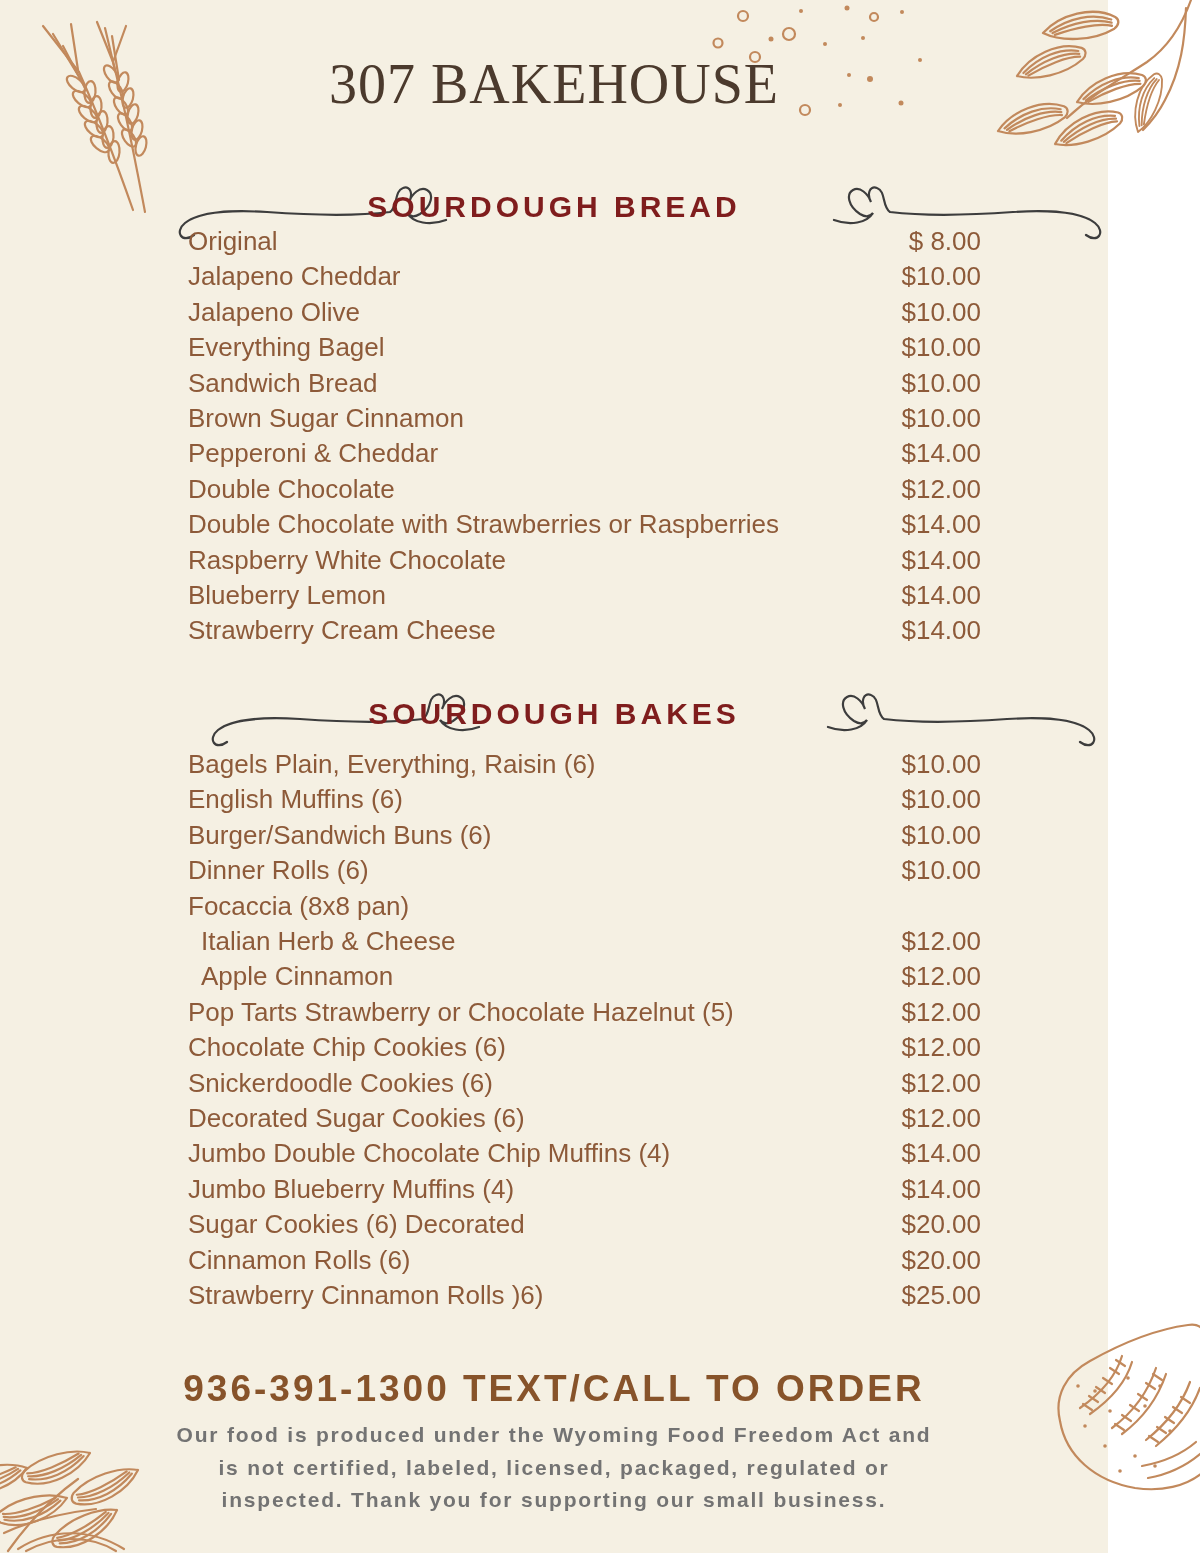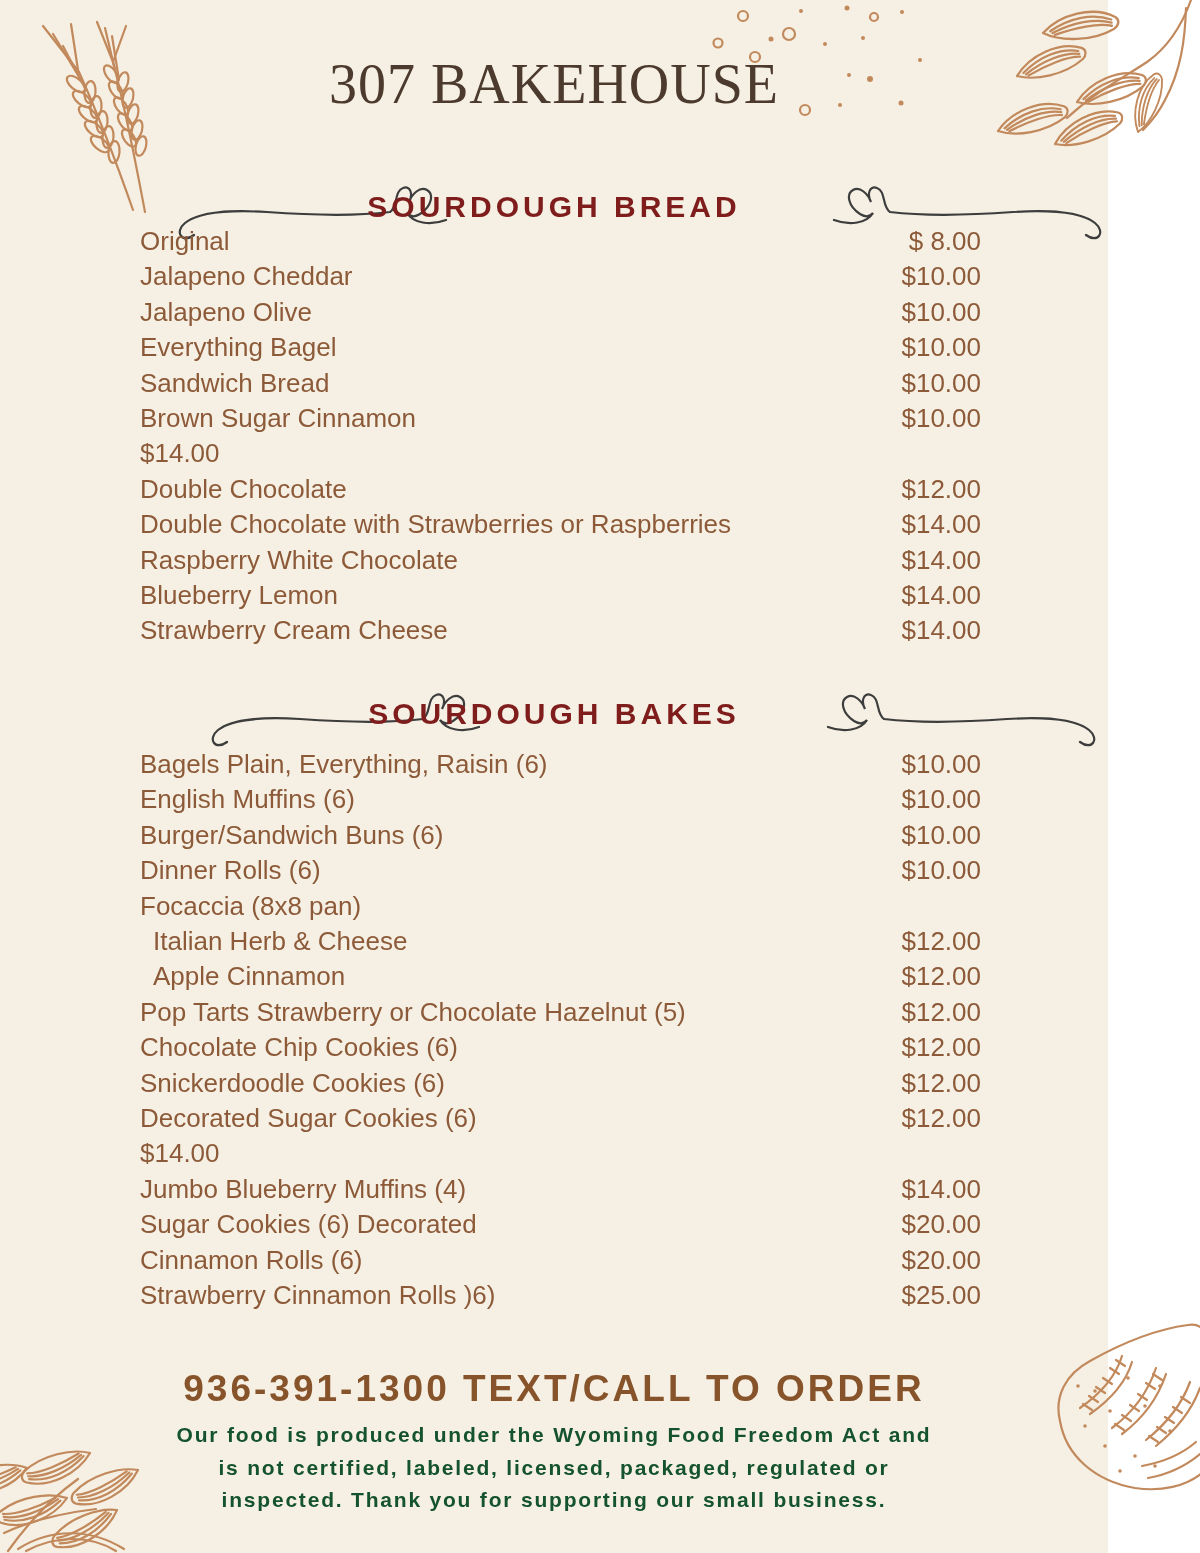--- a/index.html
+++ b/index.html
@@ -8,27 +8,27 @@
   .page-title{position:absolute;top:52px;left:0;width:100%;text-align:center;
     font-family:"Liberation Serif",serif;font-size:56px;font-weight:400;letter-spacing:1px;color:#4b3a2d;}
   .section-heading{position:absolute;left:0;width:100%;text-align:center;
     font-size:30px;font-weight:700;letter-spacing:4px;color:#7f1d1d;}
   .heading-1{top:190px;}
   .heading-2{top:697px;}
   .item-list{position:absolute;left:140px;right:127px;}
   .list-1{top:224px;}
   .list-2{top:747px;}
   .row{display:flex;justify-content:space-between;align-items:baseline;line-height:35.4px;
-    font-size:26px;color:#8d5a39;}
+    font-size:26px;color:#8d5a39;margin-left:48px;}
   .row .item-name{white-space:pre;}
   .row.indent .item-name{padding-left:13px;}
   .item-price{text-align:center;white-space:pre;}
   .footer{position:absolute;top:1368px;left:0;width:100%;text-align:center;}
   .order-line{font-size:37px;font-weight:700;letter-spacing:3px;color:#87532a;}
-  .disclaimer{margin-top:9px;font-size:21px;font-weight:700;letter-spacing:1.8px;line-height:32.5px;color:#14532d;}
+  .disclaimer{margin-top:9px;font-size:21px;font-weight:700;letter-spacing:1.8px;line-height:32.5px;color:#737373;}
   .deco{position:absolute;pointer-events:none;}
   .deco path,.deco ellipse,.deco circle.ring{fill:none;stroke:#c2895c;stroke-width:2.2;stroke-linecap:round;}
   .deco circle.dot{fill:#c2895c;stroke:none;}
   .flourish path{fill:none;stroke:#3d3d3d;stroke-width:2.2;stroke-linecap:round;}
   .flourish.mirrored{transform:scaleX(-1);}
 </style>
 </head>
 <body>
 
 <div class="menu">
@@ -143,20 +143,21 @@
         <span class="item-name">Sandwich Bread</span>
         <span class="item-price">$10.00</span>
       </div>
 
       <div class="row">
         <span class="item-name">Brown Sugar Cinnamon</span>
         <span class="item-price">$10.00</span>
       </div>
 
       <div class="row">
+        <span class="item-name">Pepperoni &amp; Cheddar</span>
         <span class="item-price">$14.00</span>
       </div>
 
       <div class="row">
         <span class="item-name">Double Chocolate</span>
         <span class="item-price">$12.00</span>
       </div>
 
       <div class="row">
         <span class="item-name">Double Chocolate with Strawberries or Raspberries</span>
@@ -238,20 +239,21 @@
         <span class="item-name">Snickerdoodle Cookies (6)</span>
         <span class="item-price">$12.00</span>
       </div>
 
       <div class="row">
         <span class="item-name">Decorated Sugar Cookies (6)</span>
         <span class="item-price">$12.00</span>
       </div>
 
       <div class="row">
+        <span class="item-name">Jumbo Double Chocolate Chip Muffins (4)</span>
         <span class="item-price">$14.00</span>
       </div>
 
       <div class="row">
         <span class="item-name">Jumbo Blueberry Muffins (4)</span>
         <span class="item-price">$14.00</span>
       </div>
 
       <div class="row">
         <span class="item-name">Sugar Cookies (6) Decorated</span>

